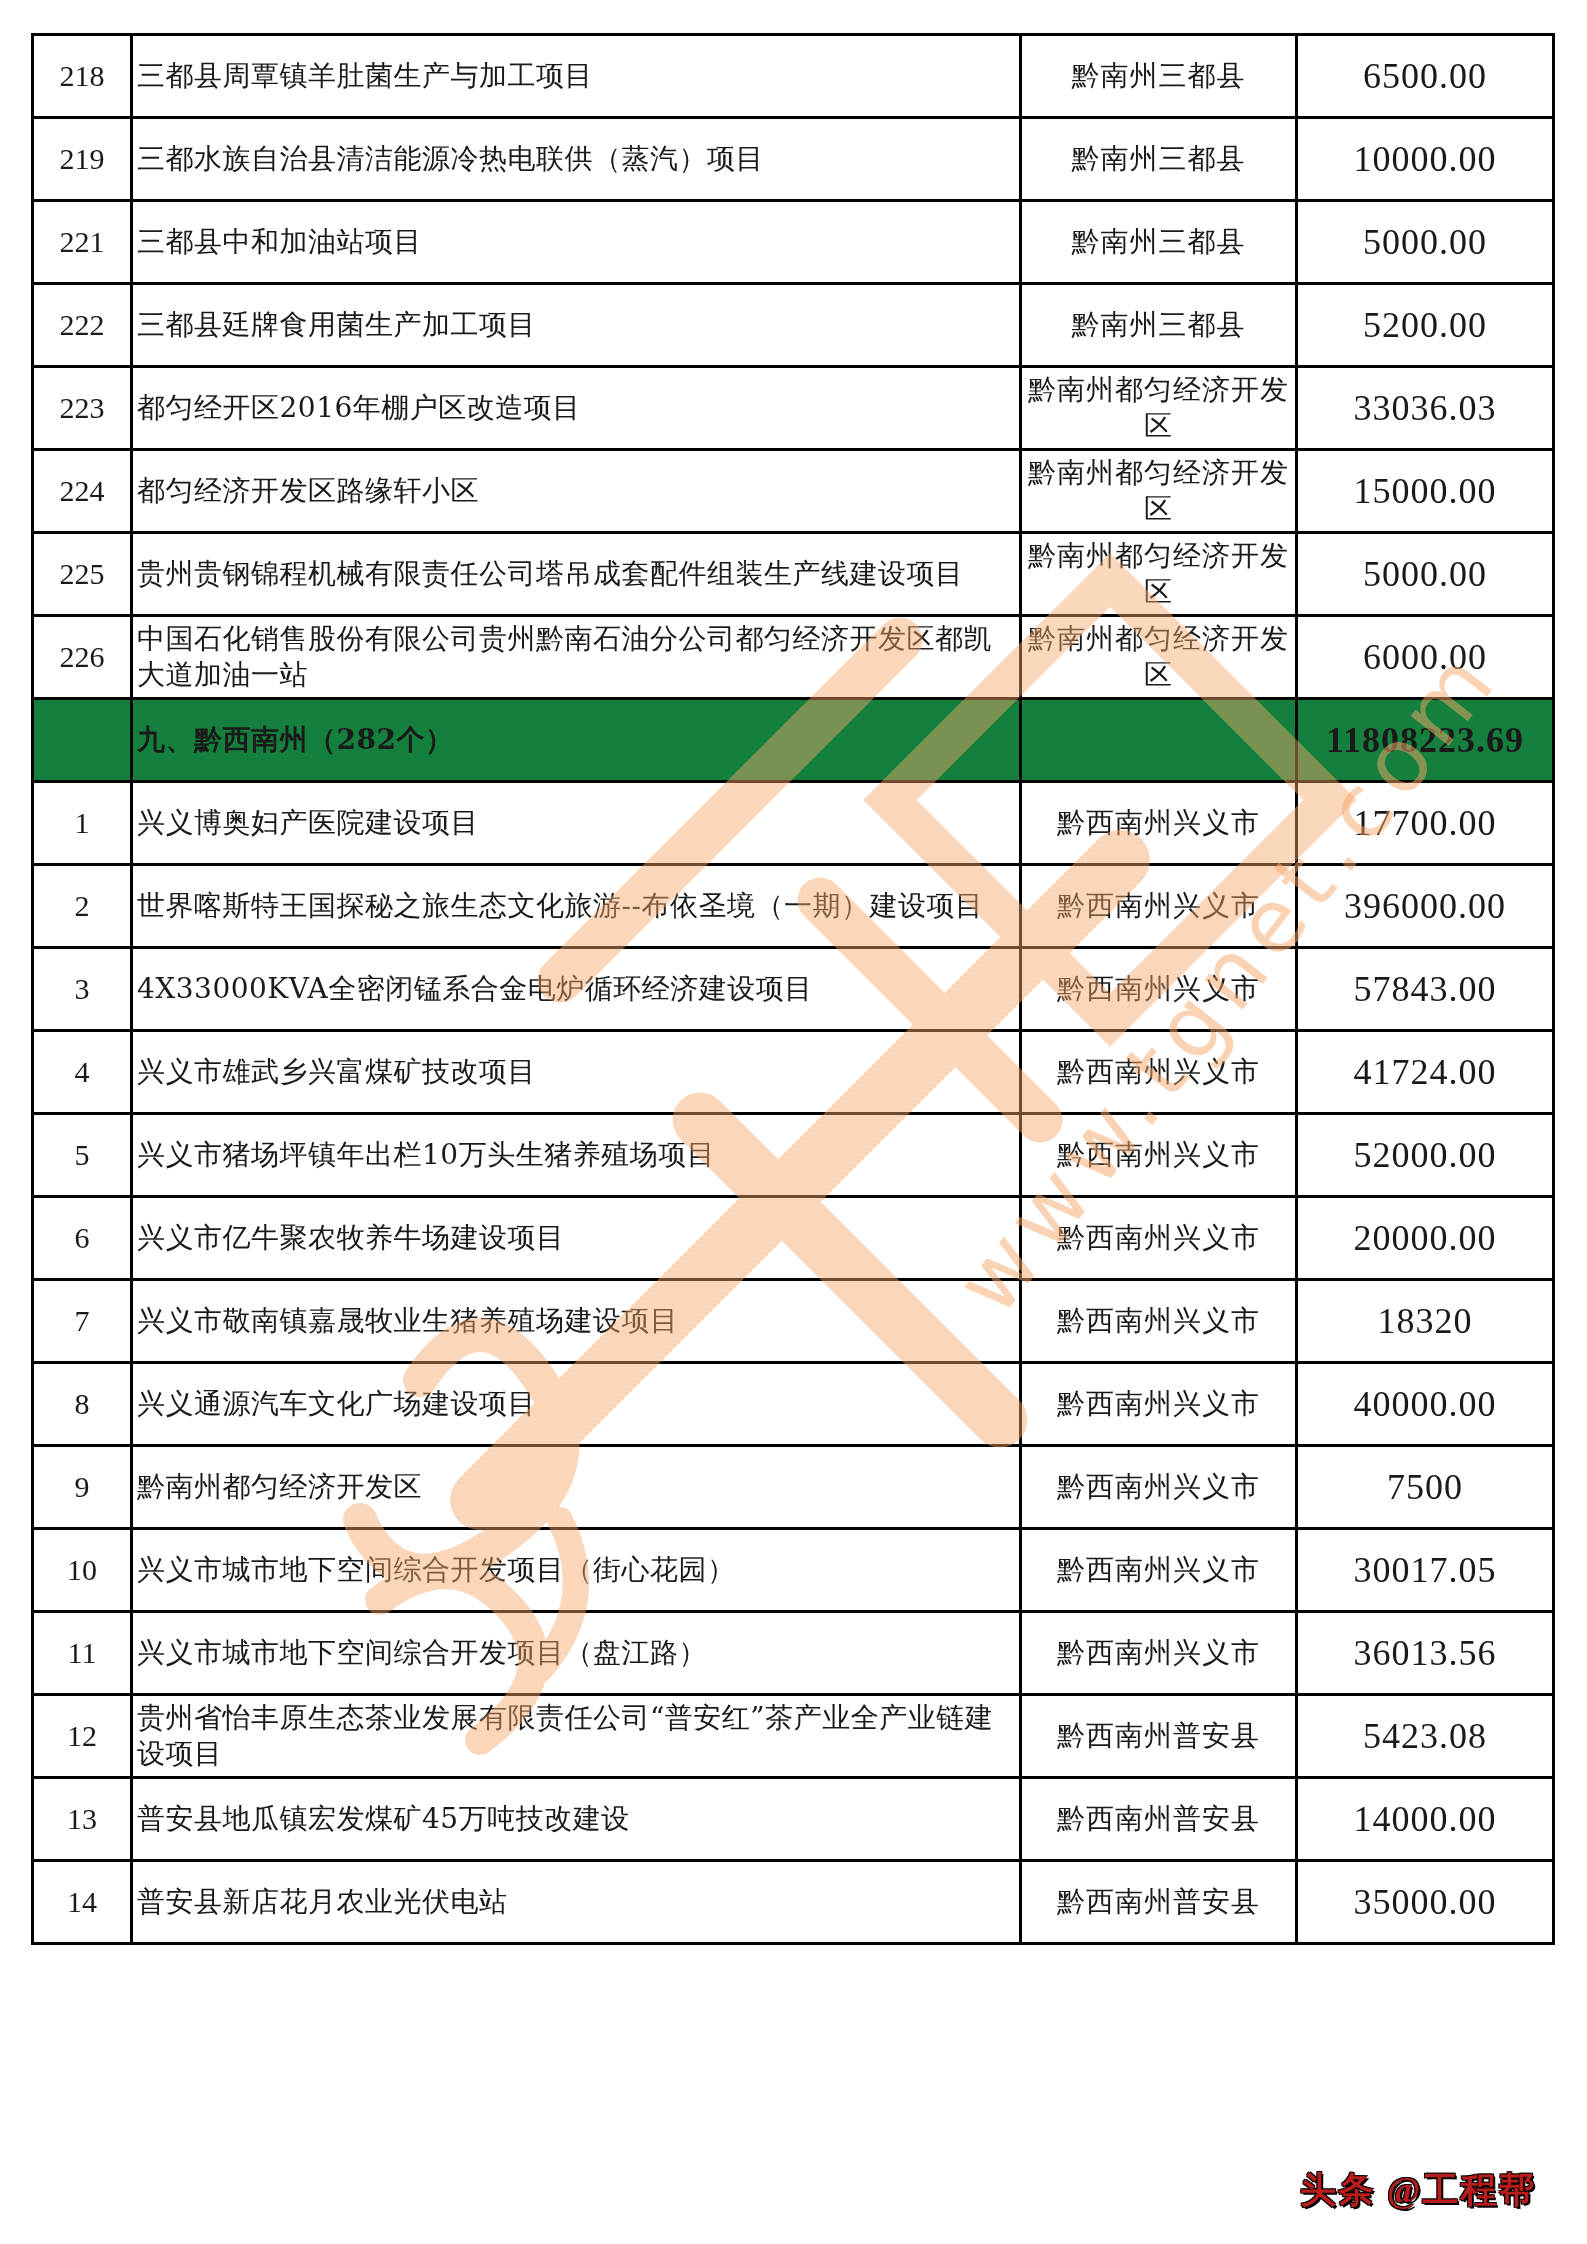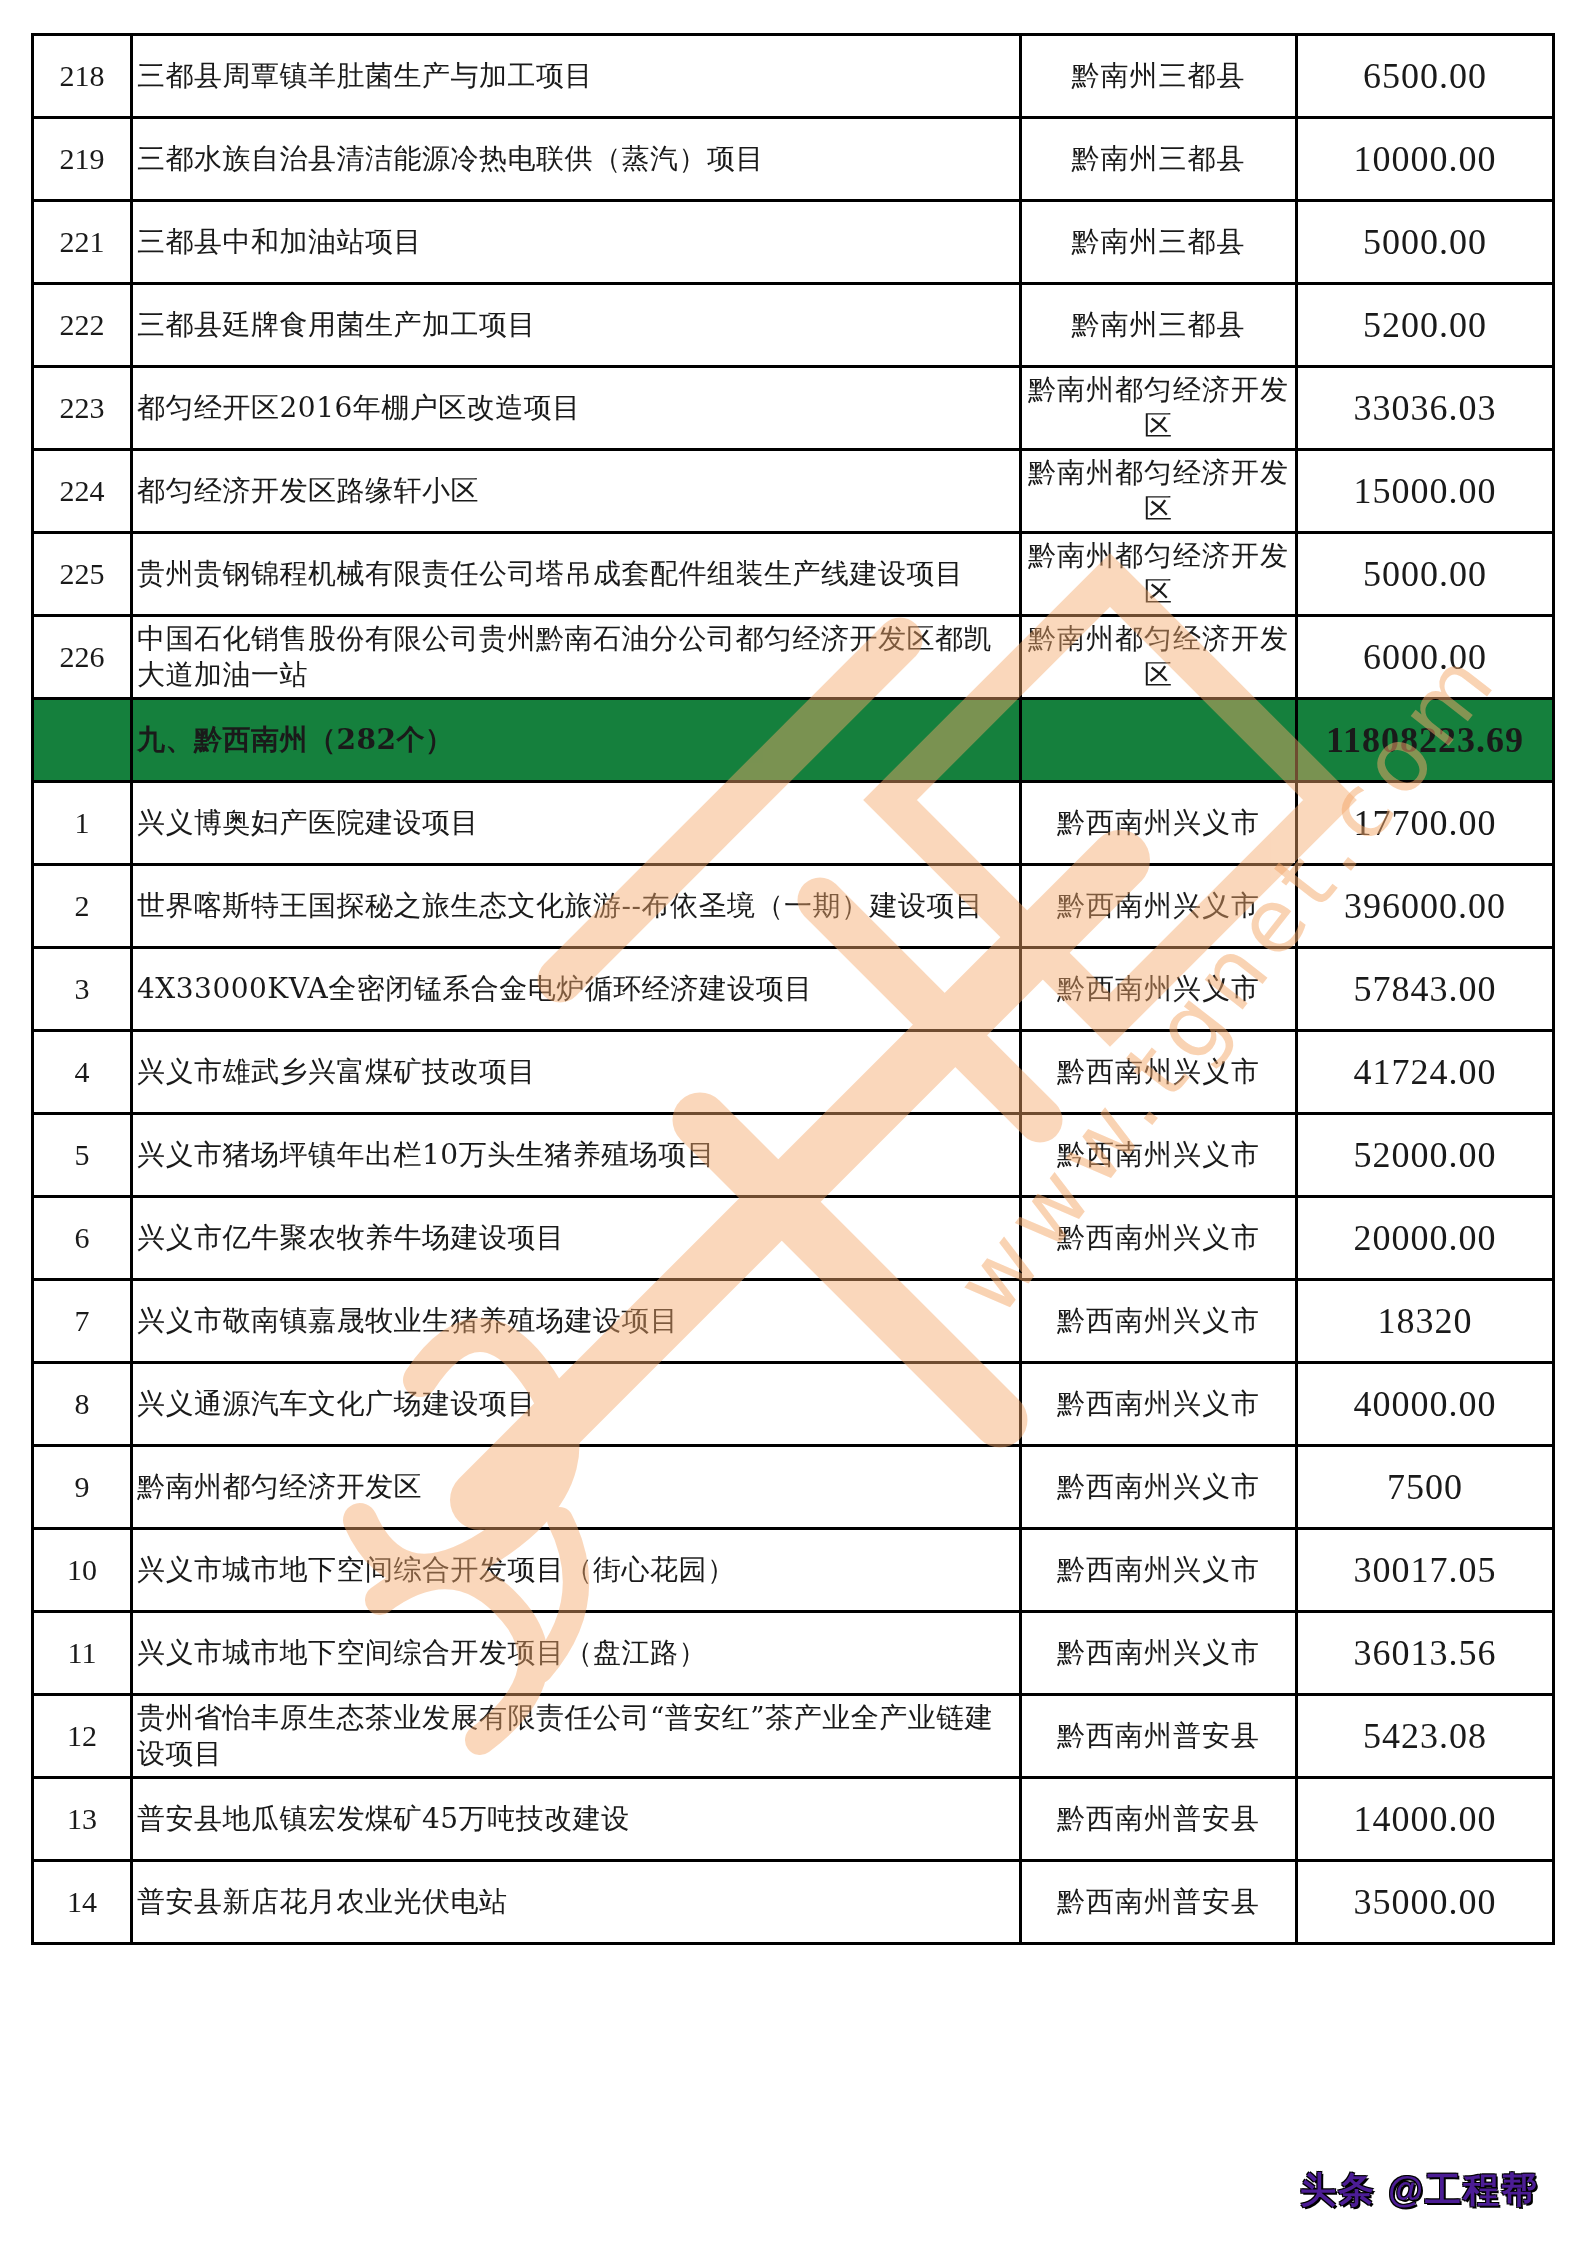--- a/index.html
+++ b/index.html
@@ -9,22 +9,22 @@
   table { border-collapse: collapse; width: 1524px; table-layout: fixed; padding-left: 36px; }
   td { border: 3px solid #000; height: 80px; padding: 0 4px; font-size: 28px; line-height: 36px;
        vertical-align: middle; overflow: hidden; }
   td.no { width: 88px; text-align: center; font-family: "Liberation Serif", serif; font-size: 30px; }
   td.name { width: 878px; text-align: left; letter-spacing: 0.5px; }
   td.region { width: 265px; text-align: center; letter-spacing: 1px; }
   td.amt { text-align: center; font-family: "Liberation Serif", serif; font-size: 36px; letter-spacing: 1px; }
   tr.section td { background: #15803d; font-weight: bold; }
   tr.section td.amt { font-weight: bold; margin-left: 10px; }
   .wm { position: absolute; left: 0; top: 0; width: 1587px; height: 2244px; pointer-events: none; }
-  .footer-wm { position: absolute; left: 1300px; top: 2166px; font-size: 36px; font-family: Liberation Sans, sans-serif;
-               color: #4c1d95; font-weight: bold;
+  .footer-wm { position: absolute; left: 1300px; top: 2166px; font-size: 36px; font-family: Liberation Serif, serif;
+               color: #b91c1c; font-weight: bold;
                text-shadow: 2px 2px 0 #000, -1px -1px 0 #000, 1px -1px 0 #000, -1px 1px 0 #000; letter-spacing: 2px; }
 </style>
 </head>
 <body>
 
 <div class="sheet">
   <table>
     <tbody id="tbody">
 
       <tr>

